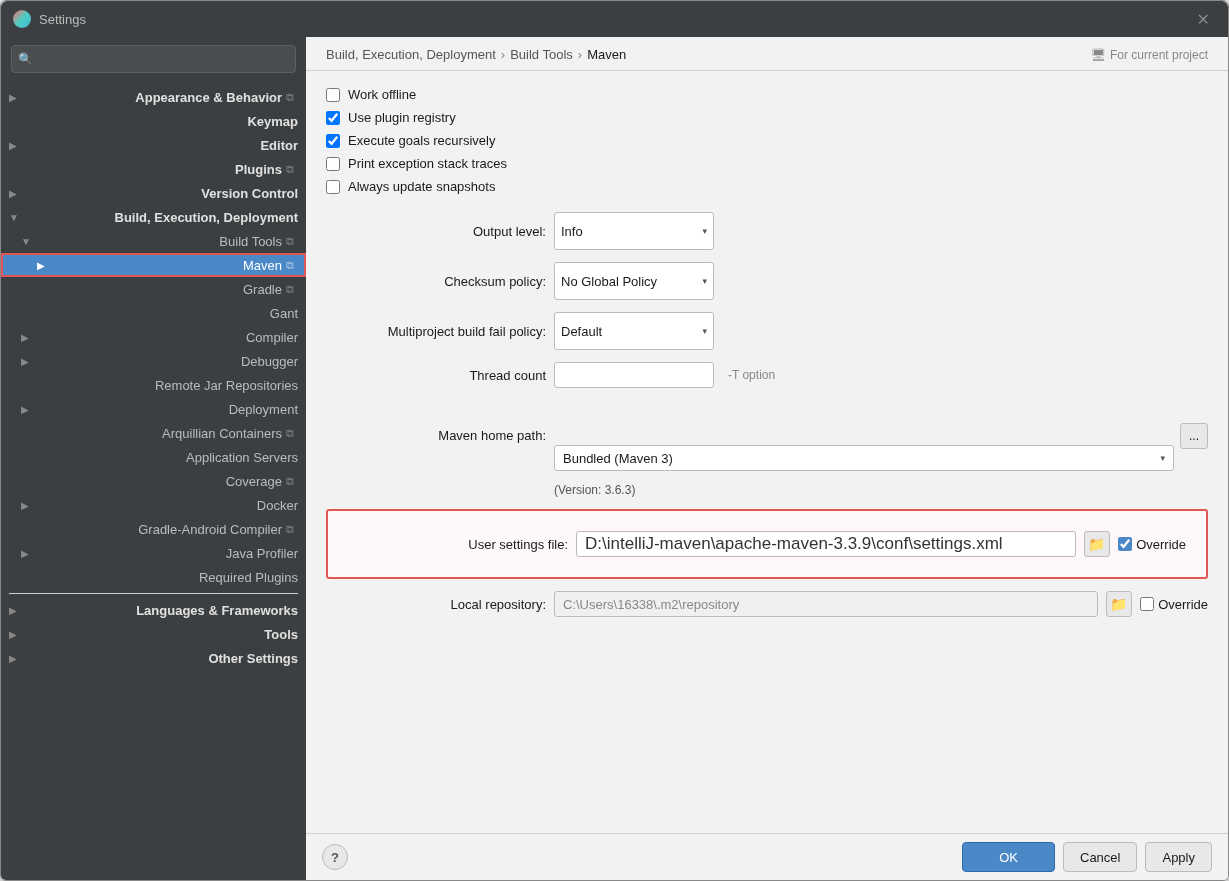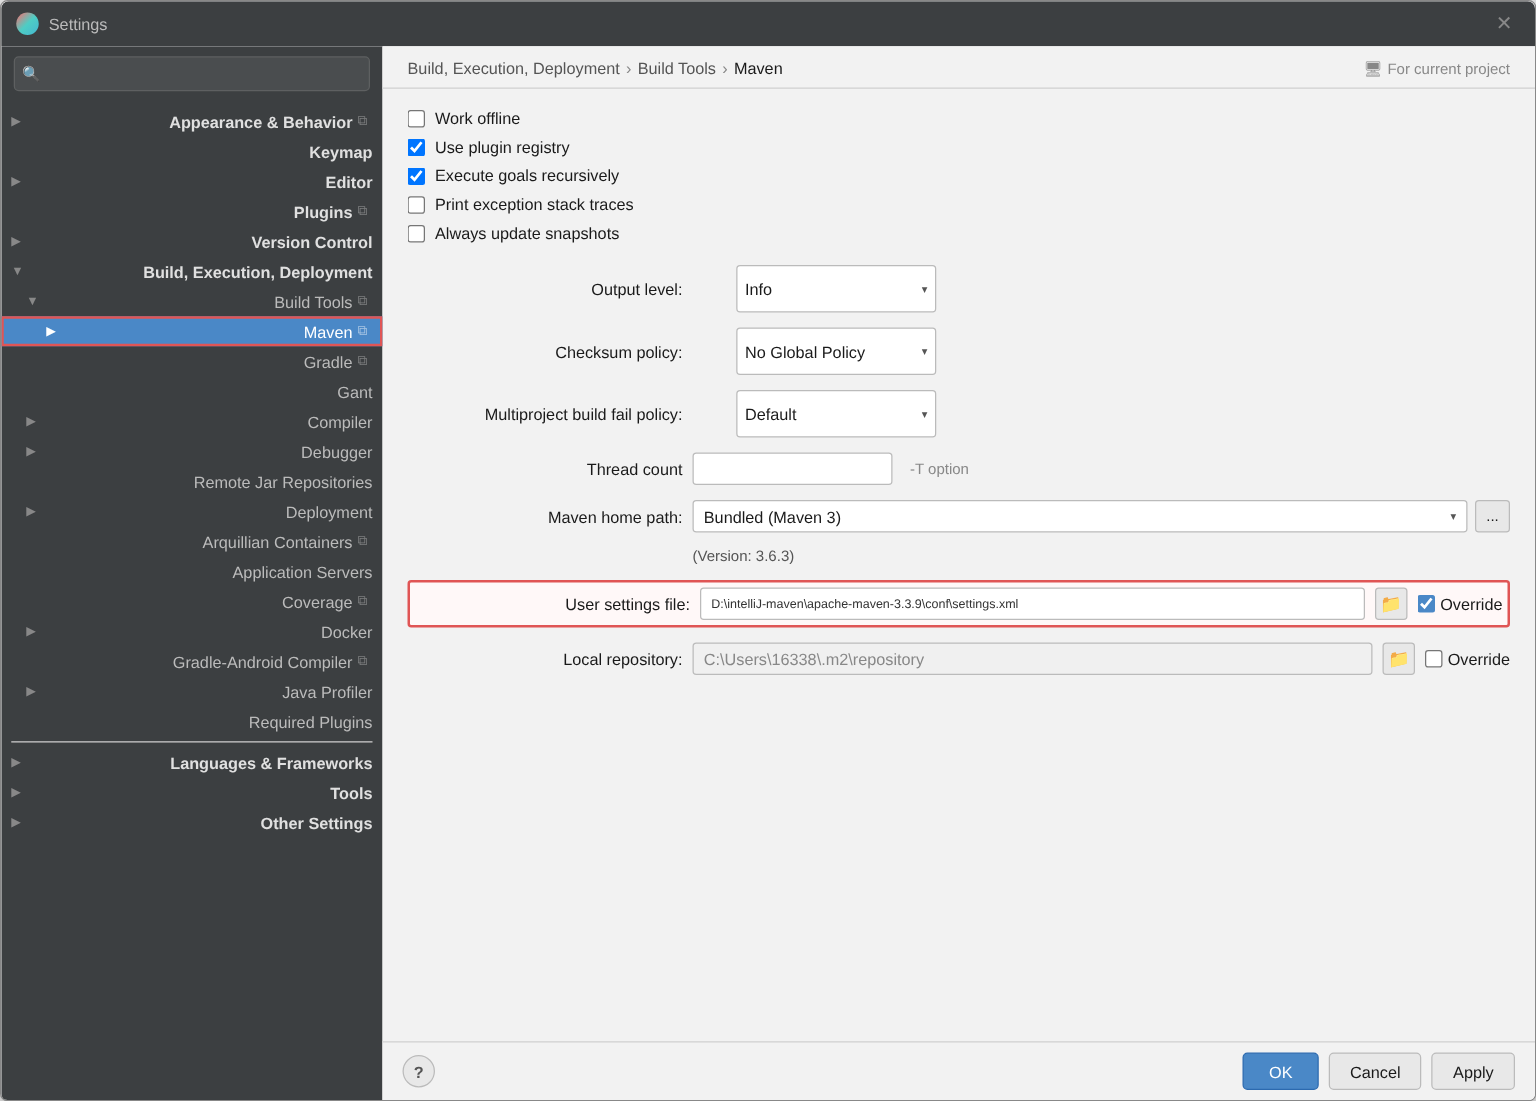--- a/index.html
+++ b/index.html
@@ -219,21 +219,20 @@
       background: #fff;
       border: 1px solid #bbb;
       border-radius: 3px;
       padding: 17px 6px;
       font-size: 13px;
       display: flex;
       align-items: center;
       gap: 6px;
       cursor: pointer;
       min-width: 160px;
-      margin-left: 35px;
     }
     .dropdown-select .dd-text { flex: 1; }
     .dropdown-select .dd-arrow { color: #555; font-size: 9px; }
     .text-input {
       height: 26px;
       background: #fff;
       border: 1px solid #bbb;
       border-radius: 3px;
       padding: 0 6px;
       font-size: 13px;
@@ -263,37 +262,37 @@
     .version-text {
       padding-left: 228px;
       font-size: 12px;
       color: #555;
       margin-bottom: 12px;
     }
     
     .highlighted-box {
       border: 2px solid #e05555;
       border-radius: 3px;
-      padding: 4px;
+      padding: 20px;
       margin-bottom: 12px;
       background: #fff8f8;
     }
     .user-settings-row {
       display: flex;
       align-items: center;
       gap: 8px;
     }
     .user-settings-input {
       flex: 1;
       height: 26px;
       background: #fff;
       border: 1px solid #bbb;
       border-radius: 3px;
       padding: 0 8px;
-      font-size: 10px;
+      font-size: 17px;
       color: #333;
     }
     .browse-btn {
       width: 26px;
       height: 26px;
       background: #e8e8e8;
       border: 1px solid #bbb;
       border-radius: 3px;
       display: flex;
       align-items: center;
@@ -353,21 +352,21 @@
       color: #555;
       font-weight: bold;
     }
     .spacer { flex: 1; }
     .btn-ok {
       height: 30px;
       background: #4a88c7;
       color: #fff;
       border: 1px solid #2c6aaf;
       border-radius: 4px;
-      padding: 0 20px;
+      padding: 0 36px;
       font-size: 13px;
       cursor: pointer;
       font-weight: 500;
     }
     .btn-cancel, .btn-apply {
       height: 30px;
       background: #e8e8e8;
       color: #1a1a1a;
       border: 1px solid #bbb;
       border-radius: 4px;
@@ -601,21 +600,21 @@
 
         <div class="field-row">
           <span class="field-label">Thread count</span>
           <input type="text" class="text-input" style="">
           <span class="t-option">-T option</span>
         </div>
 
         <div class="field-row">
           <span class="field-label">Maven home path:</span>
           <div style="flex:1; display:flex; align-items:center; gap:6px;">
-            <div class="maven-home-input" style="flex:1; display:flex; align-items:center; padding:0 8px; height:26px; background:#fff; border:1px solid #bbb; border-radius:3px; font-size:13px;">
+            <div class="maven-home-input" style="flex:1; display:flex; align-items:center; padding:0 8px; height:26px; background:#fff; border:1px solid #bbb; border-radius:3px; font-size:13px;margin-top:45px;">
               <span>Bundled (Maven 3)</span>
               <span style="flex:1;"></span>
               <span style="cursor:pointer; color:#555; font-size:9px;">▾</span>
             </div>
             <div class="btn-small">
               <span>...</span>
             </div>
           </div>
         </div>
 

